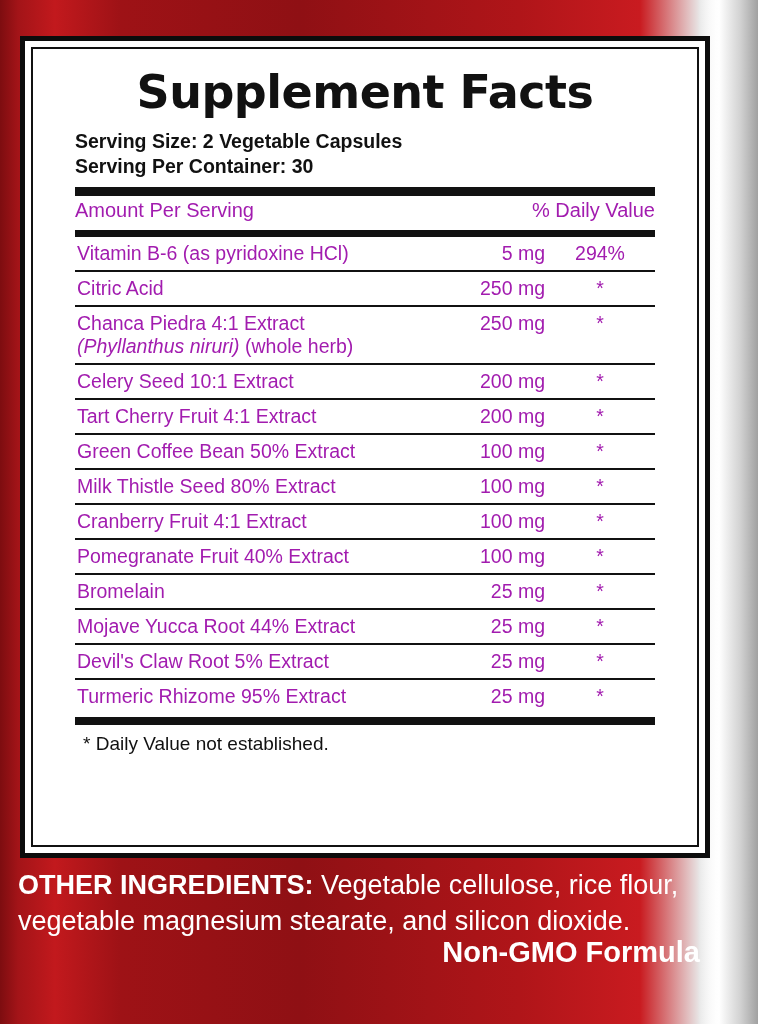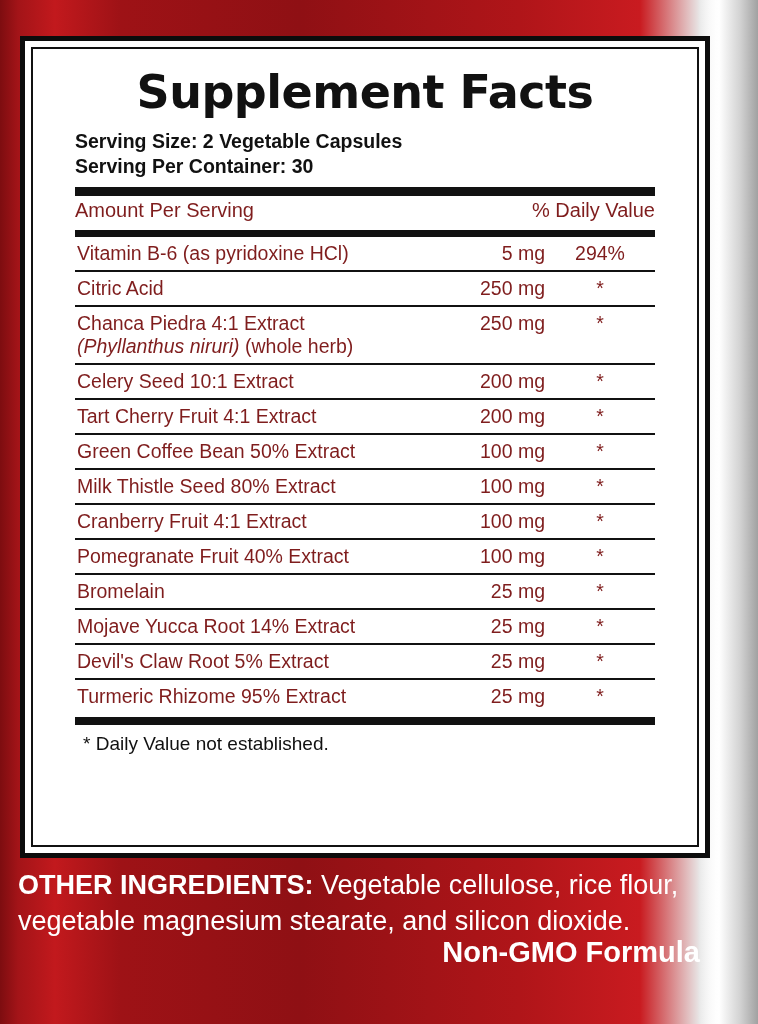--- a/index.html
+++ b/index.html
@@ -72,21 +72,21 @@
   .rule-bottom {
     height: 8px;
     background: #111;
     margin: 4px 20px 6px 20px;
   }
   table.facts {
     width: calc(100% - 40px);
     margin: 0 20px;
     border-collapse: collapse;
     font-size: 19.5px;
-    color: #7f1d1d;
+    color: #a21caf;
   }
   table.facts td {
     padding: 5px 0 5px 0;
     vertical-align: top;
   }
   table.facts tr.row td {
     border-bottom: 2px solid #111;
   }
   table.facts tr.header-row td {
     border: none;
@@ -202,21 +202,21 @@
             <td class="col-name">Pomegranate Fruit 40% Extract</td>
             <td class="col-amt">100 mg</td>
             <td class="col-dv">*</td>
           </tr>
           <tr class="row">
             <td class="col-name">Bromelain</td>
             <td class="col-amt">25 mg</td>
             <td class="col-dv">*</td>
           </tr>
           <tr class="row">
-            <td class="col-name">Mojave Yucca Root 14% Extract</td>
+            <td class="col-name">Mojave Yucca Root 44% Extract</td>
             <td class="col-amt">25 mg</td>
             <td class="col-dv">*</td>
           </tr>
           <tr class="row">
             <td class="col-name">Devil's Claw Root 5% Extract</td>
             <td class="col-amt">25 mg</td>
             <td class="col-dv">*</td>
           </tr>
           <tr>
             <td class="col-name">Turmeric Rhizome 95% Extract</td>

